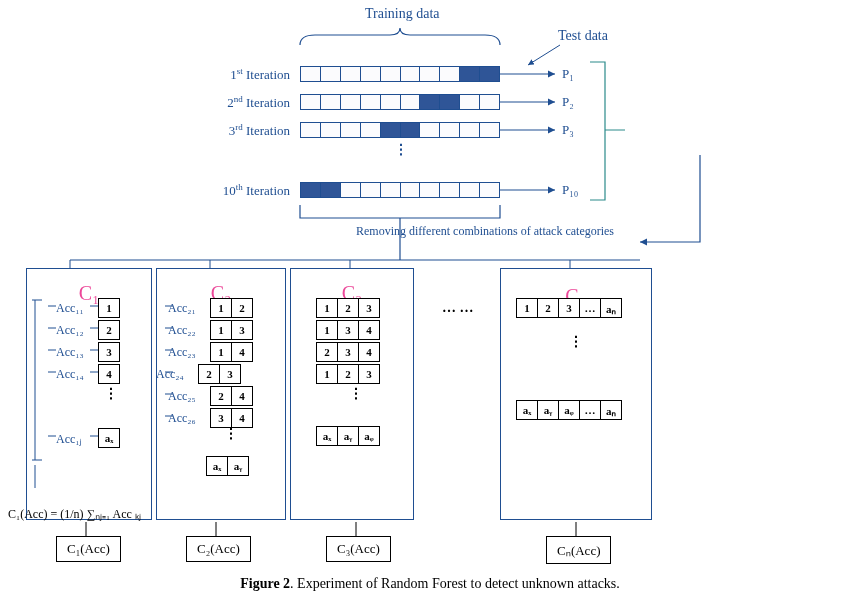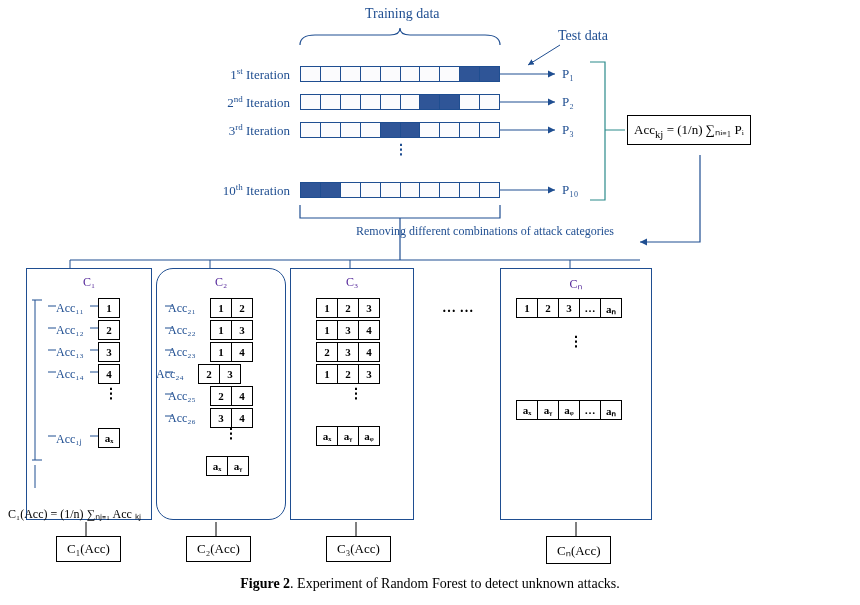--- a/index.html
+++ b/index.html
@@ -63,25 +63,25 @@
     font-size: 13px;
     background: #fff;
   }
   .panel {
     position: absolute;
     border: 1px solid #1f4e91;
     box-sizing: border-box;
   }
   .panel .title {
     position: absolute;
-    top: 6px;
+    top: 13px;
     left: 50%;
     transform: translateX(-50%);
-    color: #4c1d95;
-    font-size: 12px;
+    color: #ec4899;
+    font-size: 20px;
   }
   .acc-row {
     position: absolute;
     display: flex;
     align-items: center;
     gap: 4px;
   }
   .acc-label {
     color: #1f4e91;
     font-size: 12px;
@@ -260,28 +260,27 @@
       <div class="cell"></div>
     </div>
 
   <div class="vdots" style="left:395px; top:148px; color:#1f4e91;">⋮</div>
 
   <div class="p-label" style="left:562px; top:66px;">P₁</div>
   <div class="p-label" style="left:562px; top:94px;">P₂</div>
   <div class="p-label" style="left:562px; top:122px;">P₃</div>
   <div class="p-label" style="left:562px; top:182px;">P₁₀</div>
 
-  <div class="formula-box" style="left:627px; top:115px;">Acc<sub>kj</sub> = (1/n) ∑ₙᵢ₌₁ Pᵢ</div>
 
   <div class="header-label" style="left:335px; top:224px; font-size:12px;margin-left:21px;">Removing different combinations of attack categories</div>
 
   <div class="panel" style="left:26px; top:268px; width:126px; height:252px;">
     <div class="title">C₁</div>
   </div>
-  <div class="panel" style="left:156px; top:268px; width:130px; height:252px;border-radius:17px;">
+  <div class="panel" style="left:156px; top:268px; width:130px; height:252px;">
     <div class="title">C₂</div>
   </div>
   <div class="panel" style="left:290px; top:268px; width:124px; height:252px;padding-left:16px;">
     <div class="title">C₃</div>
   </div>
   <div class="panel" style="left:500px; top:268px; width:152px; height:252px;">
     <div class="title">Cₙ</div>
   </div>
 
   <div class="hdots" style="left:442px; top:300px;">…&nbsp;…</div>

